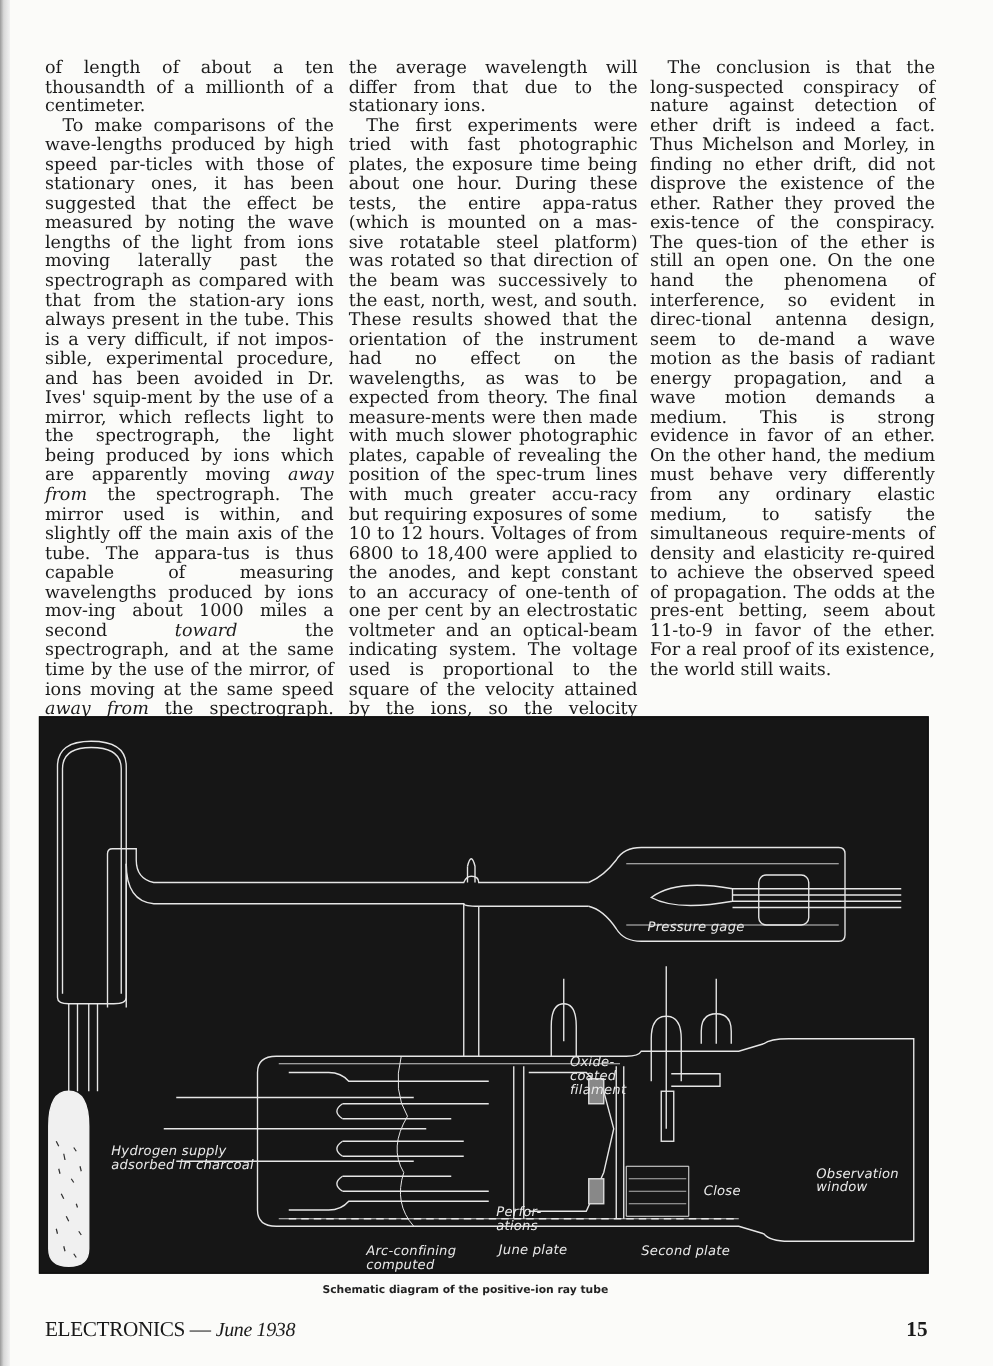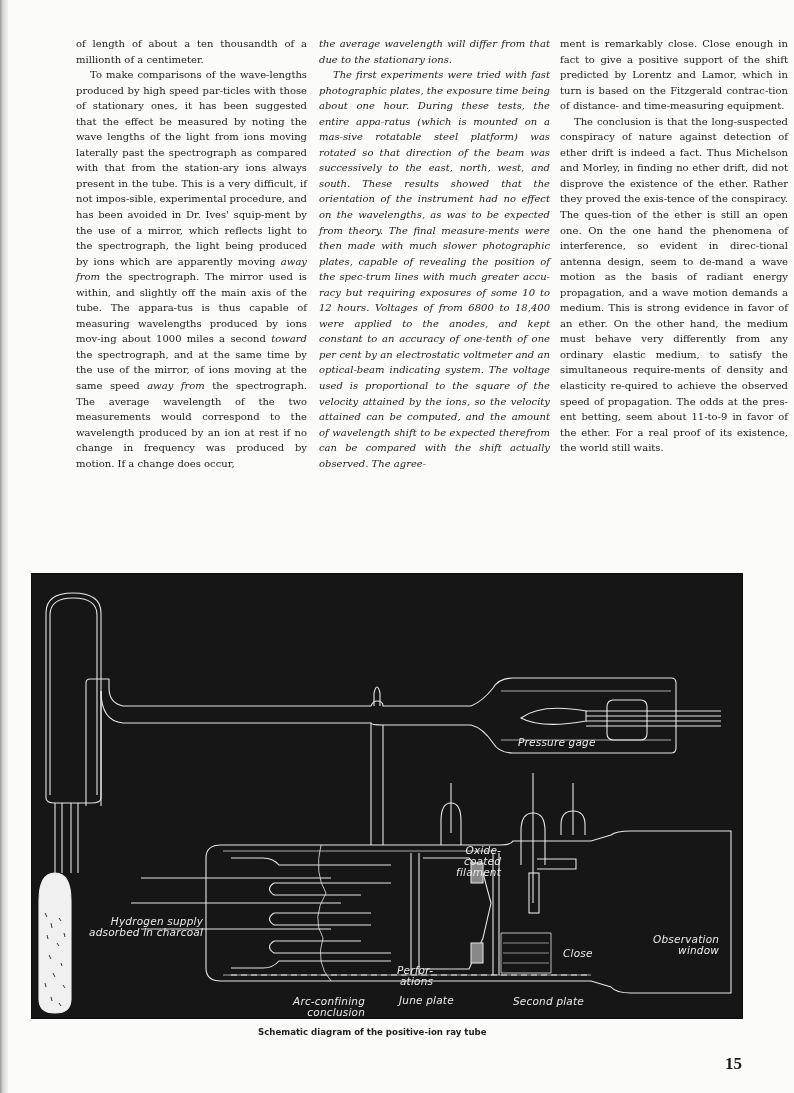--- a/index.html
+++ b/index.html
@@ -6,41 +6,40 @@
   body {
     width: 794px; height: 1093px; position: relative; overflow: hidden;
     background: #fbfbf9; color: #1a1a1a;
     font-family: "DejaVu Serif", "Liberation Serif", serif;
   }
   .scan-edge {
     position: absolute; left: 0; top: 0; width: 8px; height: 1093px;
     background: linear-gradient(90deg, #9a9a9a 0, #d8d8d8 3px, #f2f2f2 8px);
   }
   .col {
-    position: absolute; top: 36px; width: 231px;
-    font-size: 10px; line-height: 15.55px; text-align: justify;
+    position: absolute; top: 47px; width: 231px;
+    font-size: 14px; line-height: 15.55px; text-align: justify;
     hyphens: manual;
-    margin-left: 40px;
   }
   .col p { margin: 0; text-indent: 0; }
   .col p.ind { text-indent: 14px; }
   #col1 { left: 36px; }
-  #col2 { left: 279px; font-style: italic; }
+  #col2 { left: 279px; }
   #col3 { left: 520px; width: 228px; }
 
   .figure {
     position: absolute; left: 31px; top: 573px; width: 712px; height: 446px;
     background: #161616;
     box-shadow: inset 0 0 0 1px #0c0c0c;
   }
   .figure svg { position: absolute; left: 0; top: 0; }
   .flabel {
     position: absolute; color: #eaeaea; font-style: italic;
     font-family: "DejaVu Sans", "Liberation Sans", sans-serif;
-    font-size: 10.5px; line-height: 11px; letter-spacing: 0.2px; white-space: pre; text-align: right;
+    font-size: 10.5px; line-height: 11px; letter-spacing: 0.2px; white-space: pre;
   }
   .caption {
     position: absolute; left: 258px; top: 1027px;
     font-family: "DejaVu Sans", "Liberation Sans", sans-serif;
     font-weight: bold; font-size: 8.6px; color: #222;
   }
   .footer {
     position: absolute; left: 36px; top: 1054px; width: 712px; height: 20px;
     font-family: "Liberation Serif", "DejaVu Serif", serif;
   }
@@ -55,21 +54,20 @@
 
 <div class="col" id="col1">
     <p>of length of about a ten thousandth of a millionth of a centimeter.</p>
     <p class="ind">To make comparisons of the wave-lengths produced by high speed par-ticles with those of stationary ones, it has been suggested that the effect be measured by noting the wave lengths of the light from ions moving laterally past the spectrograph as compared with that from the station-ary ions always present in the tube. This is a very difficult, if not impos-sible, experimental procedure, and has been avoided in Dr. Ives' squip-ment by the use of a mirror, which reflects light to the spectrograph, the light being produced by ions which are apparently moving <i>away from</i> the spectrograph. The mirror used is within, and slightly off the main axis of the tube. The appara-tus is thus capable of measuring wavelengths produced by ions mov-ing about 1000 miles a second <i>toward</i> the spectrograph, and at the same time by the use of the mirror, of ions moving at the same speed <i>away from</i> the spectrograph. The average wavelength of the two measurements would correspond to the wavelength produced by an ion at rest if no change in frequency was produced by motion. If a change does occur,</p>
   </div>
 <div class="col" id="col2">
     <p>the average wavelength will differ from that due to the stationary ions.</p>
     <p class="ind">The first experiments were tried with fast photographic plates, the exposure time being about one hour. During these tests, the entire appa-ratus (which is mounted on a mas-sive rotatable steel platform) was rotated so that direction of the beam was successively to the east, north, west, and south. These results showed that the orientation of the instrument had no effect on the wavelengths, as was to be expected from theory. The final measure-ments were then made with much slower photographic plates, capable of revealing the position of the spec-trum lines with much greater accu-racy but requiring exposures of some 10 to 12 hours. Voltages of from 6800 to 18,400 were applied to the anodes, and kept constant to an accuracy of one-tenth of one per cent by an electrostatic voltmeter and an optical-beam indicating system. The voltage used is proportional to the square of the velocity attained by the ions, so the velocity attained can be computed, and the amount of wavelength shift to be expected therefrom can be compared with the shift actually observed. The agree-</p>
   </div>
 <div class="col" id="col3">
-    <p>ment is remarkably close. Close enough in fact to give a positive support of the shift predicted by Lorentz and Lamor, which in turn is based on the Fitzgerald contrac-tion of distance- and time-measuring equipment.</p>
     <p class="ind">The conclusion is that the long-suspected conspiracy of nature against detection of ether drift is indeed a fact. Thus Michelson and Morley, in finding no ether drift, did not disprove the existence of the ether. Rather they proved the exis-tence of the conspiracy. The ques-tion of the ether is still an open one. On the one hand the phenomena of interference, so evident in direc-tional antenna design, seem to de-mand a wave motion as the basis of radiant energy propagation, and a wave motion demands a medium. This is strong evidence in favor of an ether. On the other hand, the medium must behave very differently from any ordinary elastic medium, to satisfy the simultaneous require-ments of density and elasticity re-quired to achieve the observed speed of propagation. The odds at the pres-ent betting, seem about 11-to-9 in favor of the ether. For a real proof of its existence, the world still waits.</p>
   </div>
 
 <div class="figure">
   <svg width="712" height="446" viewBox="0 0 712 446" fill="none" stroke="#e6e6e6" stroke-width="1.1">
 
     <g>
       <path d="M15,225 L15,40 Q15,20 42,20 Q70,20 70,40 L70,225 Q70,230 60,230 L24,230 Q15,230 15,225 Z"></path>
       <path d="M19,222 L19,42 Q19,25 42,25 Q66,25 66,42 L66,222"></path>
     </g>
@@ -142,22 +140,23 @@
   <span class="flabel" style="left:487px;top:164px;">Pressure gage</span>
   <span class="flabel" style="left:425px;top:272px;">Oxide-
 coated
 filament</span>
   <span class="flabel" style="left:366px;top:364px;margin-top:28px;">Perfor-
 ations</span>
   <span class="flabel" style="left:532px;top:375px;">Close</span>
   <span class="flabel" style="left:622px;top:361px;">Observation
 window</span>
   <span class="flabel" style="left:262px;top:423px;">Arc-confining
-conclusion</span>
+computed</span>
   <span class="flabel" style="left:368px;top:422px;">June plate</span>
   <span class="flabel" style="left:482px;top:423px;">Second plate</span>
 </div>
 
 <div class="caption">Schematic diagram of the positive-ion ray tube</div>
 
 <div class="footer">
+  <span class="mag"><span>ELECTRONICS</span><span> — </span><i>June 1938</i></span>
   <span class="page">15</span>
 </div>
 
 </body></html>

